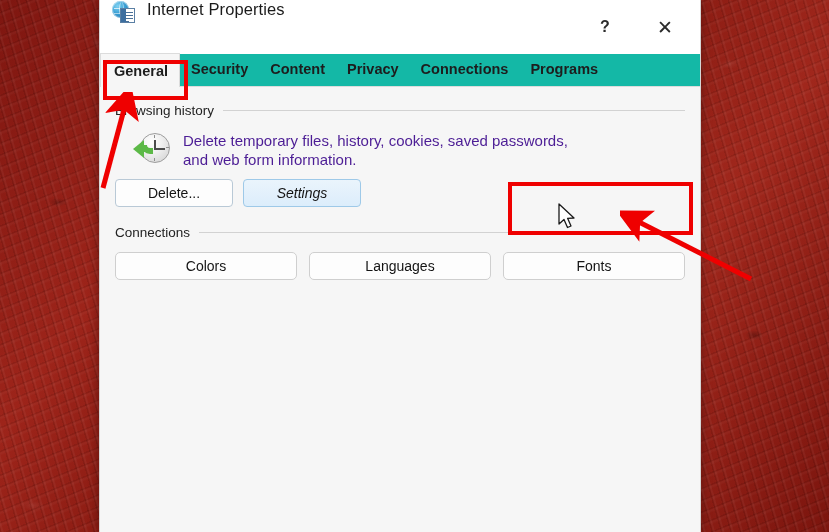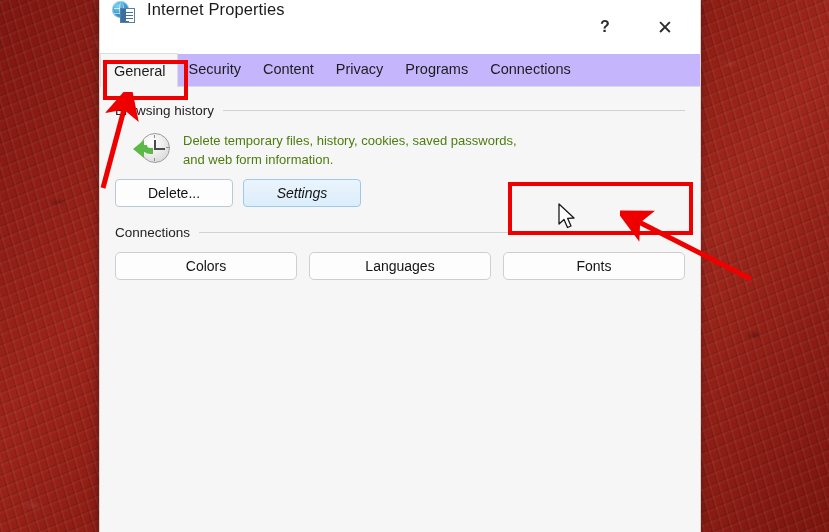--- a/index.html
+++ b/index.html
@@ -152,26 +152,27 @@
     font-size: 17px;
     cursor: default;
   }
   .title-btn.help { font-weight: bold; font-size: 16px; margin-right: 14px;}
   .title-btn.close { margin-right: 12px; font-size: 19px; font-weight: 300;}
 
   
   .tabstrip {
     position: relative;
     height: 33px;
-    background: #c4b5fd;
+    background: #14b8a6;
     border-bottom: 1px solid #dcdcdc;
     display: flex;
     align-items: flex-end;
     padding-left: 0px;
     box-sizing: border-box;
+    font-weight: bold;
   }
   .tab {
     height: 33px;
     line-height: 33px;
     padding: 0 11px;
     font-size: 14.5px;
     color: #1d1d1d;
     white-space: nowrap;
     box-sizing: border-box;
     cursor: default;
@@ -263,22 +264,22 @@
     position: absolute;
     left: 8px; top: 14px;
     width: 12px; height: 9px;
     border-left: 6px solid #5cb947;
     border-bottom: 6px solid #5cb947;
     border-bottom-left-radius: 10px;
     box-sizing: border-box;
   }
 
   .bh-text {
-    font-size: 13px;
-    color: #4d7c0f;
+    font-size: 15px;
+    color: #4c1d95;
     line-height: 19px;
     padding-top: 2px;
   }
 
   
   .btn-row {
     display: flex;
     justify-content: flex-start;
     gap: 10px;
     margin-top: 10px;
@@ -360,22 +361,22 @@
       <div class="title-btn help">?</div>
       <div class="title-btn close">✕</div>
     </div>
   </div>
 
   <div class="tabstrip">
     <div class="tab active">General</div>
     <div class="tab">Security</div>
     <div class="tab">Content</div>
     <div class="tab">Privacy</div>
+    <div class="tab">Connections</div>
     <div class="tab">Programs</div>
-    <div class="tab">Connections</div>
   </div>
 
   <div class="body-area">
 
     <div class="group">
       <div class="group-head">
         <span class="group-label">Browsing history</span>
         <span class="group-rule"></span>
       </div>
 

